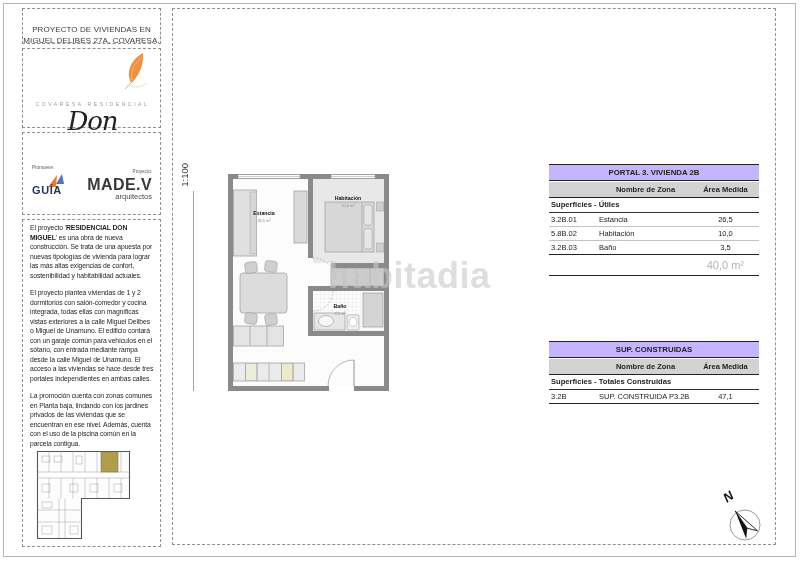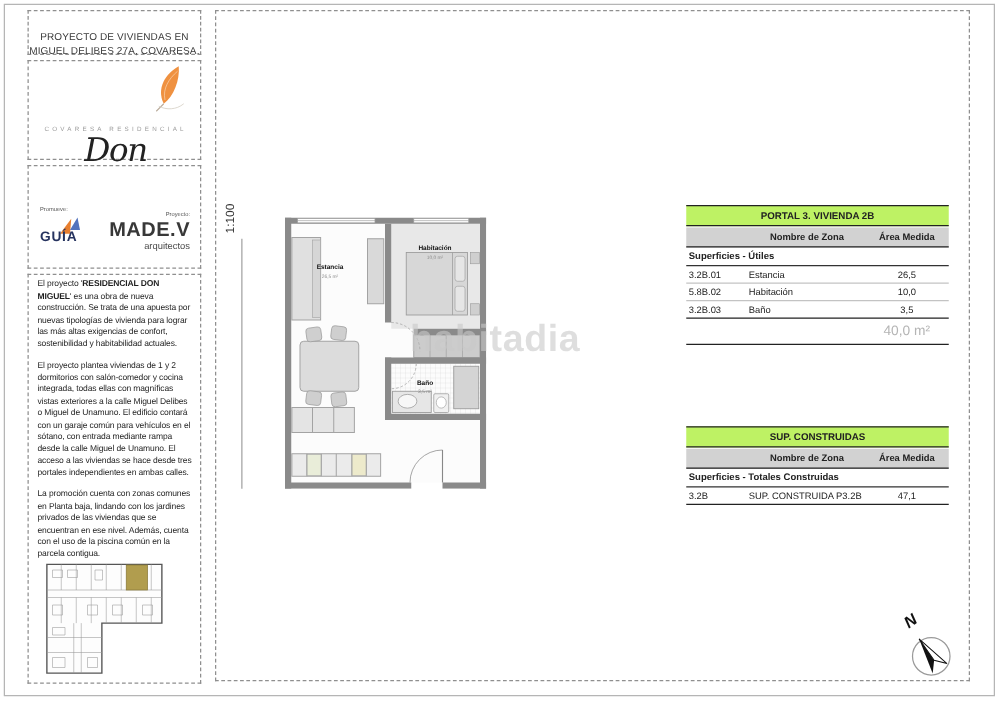--- a/index.html
+++ b/index.html
@@ -30,27 +30,27 @@
   .keyplan{position:absolute;left:7px;bottom:2px;}
 
   
   .main-box{left:172px;top:8px;width:604px;height:537px;}
   .scale-label{position:absolute;left:6px;top:154px;writing-mode:vertical-rl;transform:rotate(180deg);
                font-size:9.5px;color:#333;}
   .scale-line{position:absolute;left:20px;top:182px;width:1px;height:200px;background:#a3a3a3;}
   .floorplan{position:absolute;left:55px;top:165px;}
   .room-name{font-family:"Liberation Sans",sans-serif;font-size:5.2px;font-weight:bold;fill:#111;}
   .room-area{font-family:"Liberation Sans",sans-serif;font-size:3.9px;fill:#8d8d8d;}
-  .watermark{position:absolute;left:155px;top:246px;font-size:30px;font-weight:bold;color:#c9c9c9;
+  .watermark{position:absolute;left:155px;top:246px;font-size:36px;font-weight:bold;color:#c9c9c9;
              opacity:.6;letter-spacing:.5px;z-index:5;}
 
   
   .table{position:absolute;left:376px;width:210px;font-size:7.5px;color:#222;}
   .t1{top:155px;} .t2{top:332px;}
-  .t-title{background:#bef264;border-top:1px solid #222;border-bottom:1px solid #222;height:15px;
+  .t-title{background:#c4b5fd;border-top:1px solid #222;border-bottom:1px solid #222;height:15px;
            line-height:15px;text-align:center;font-weight:bold;font-size:7.8px;}
   .t-cols{background:#d2d2d2;border-bottom:1px solid #222;height:15px;line-height:15px;display:flex;
           font-weight:bold;margin-top:1px;}
   .t-col-zone{width:143px;box-sizing:border-box;padding-left:50px;text-align:center;}
   .t-col-area{width:67px;text-align:center;}
   .t-section{font-weight:bold;border-bottom:1px solid #333;height:14px;line-height:14px;padding-left:2px;font-size:7.6px;}
   .t-row{display:flex;height:13px;line-height:13px;border-bottom:1px solid #c3c3c3;}
   .t-row.last{border-bottom:1px solid #222;}
   .t-row .code{width:46px;padding-left:2px;}
   .t-row .zname{flex:1;padding-left:2px;}

